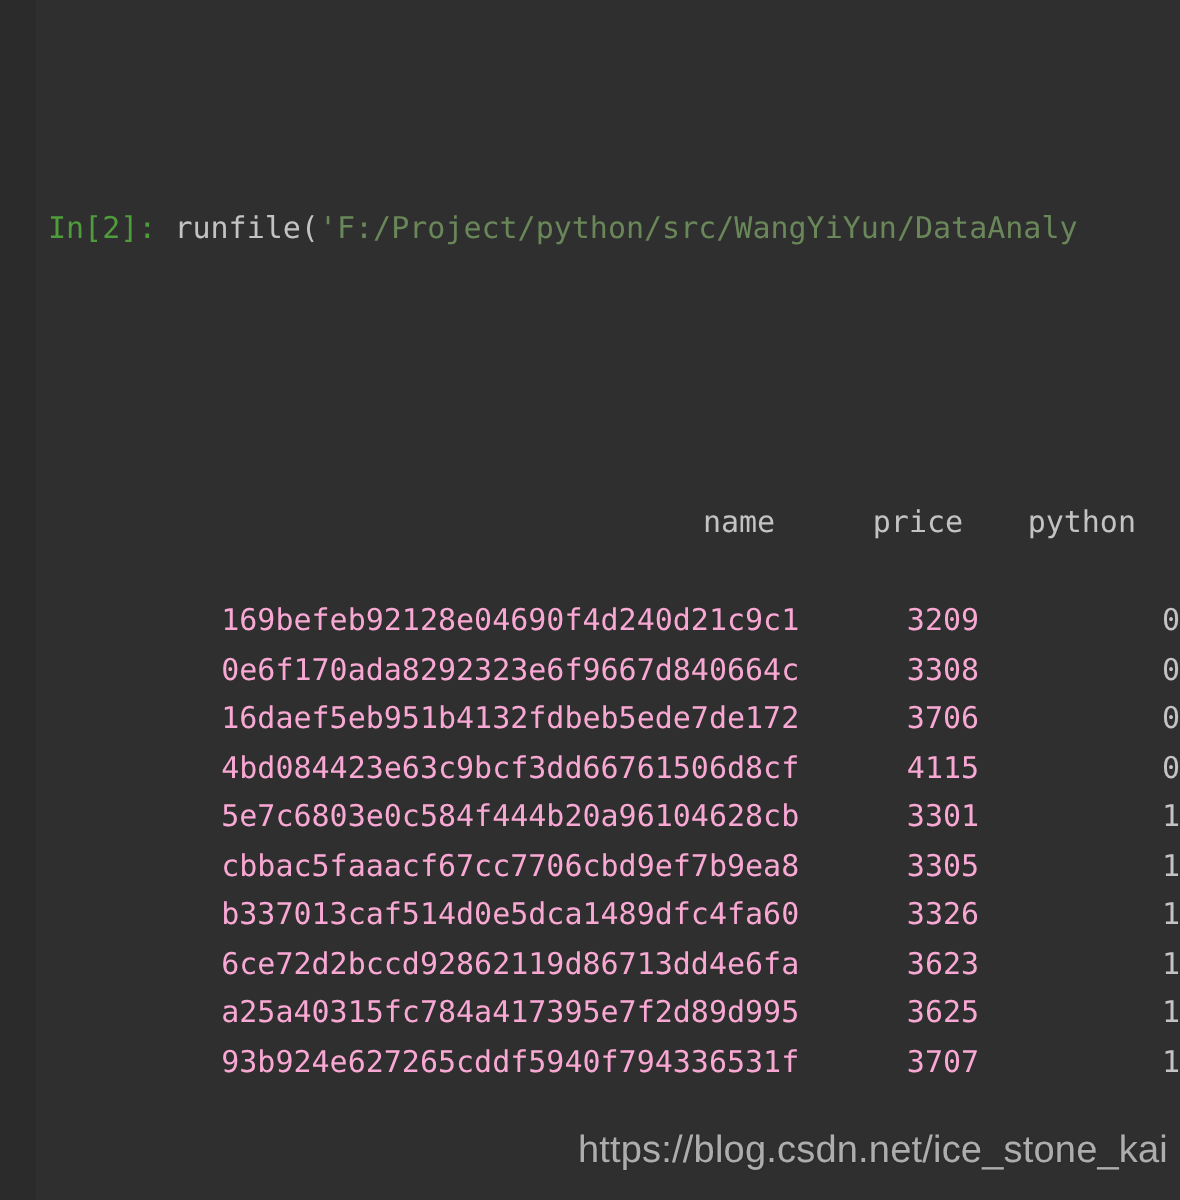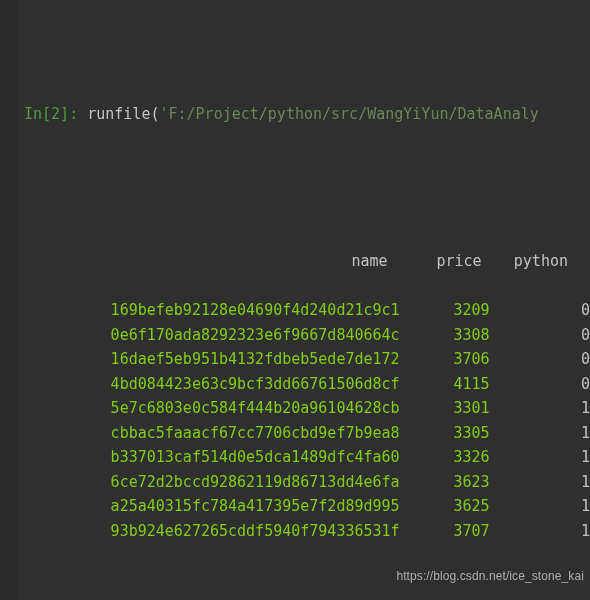--- a/index.html
+++ b/index.html
@@ -86,42 +86,42 @@
     padding-left: 24px;
     color: #c3c3c3;
   }
   td.cell-id {
     text-align: left;
     padding-left: 24px;
     color: #c9a57a;
   }
   td.cell-name {
     text-align: right;
-    color: #84cc16;
+    color: #f9a8d4;
     padding-right: 12px;
   }
   td.cell-price {
     text-align: right;
-    color: #84cc16;
+    color: #f9a8d4;
     padding-right: 8px;
   }
   td.cell-worthy {
     text-align: right;
     color: #c3c3c3;
     padding-right: 22px;
   }
 
   
   #watermark {
     position: absolute;
     right: 6px;
     bottom: 12px;
     z-index: 5;
     font-family: "Liberation Sans", sans-serif;
-    font-size: 12px;
+    font-size: 19px;
     color: rgba(226, 226, 226, 0.72);
     letter-spacing: 0.1px;
     pointer-events: none;
     text-shadow: 0 0 1px rgba(0,0,0,0.25);
   }
 </style>
 </head>
 <body>
 
 <div id="console">

